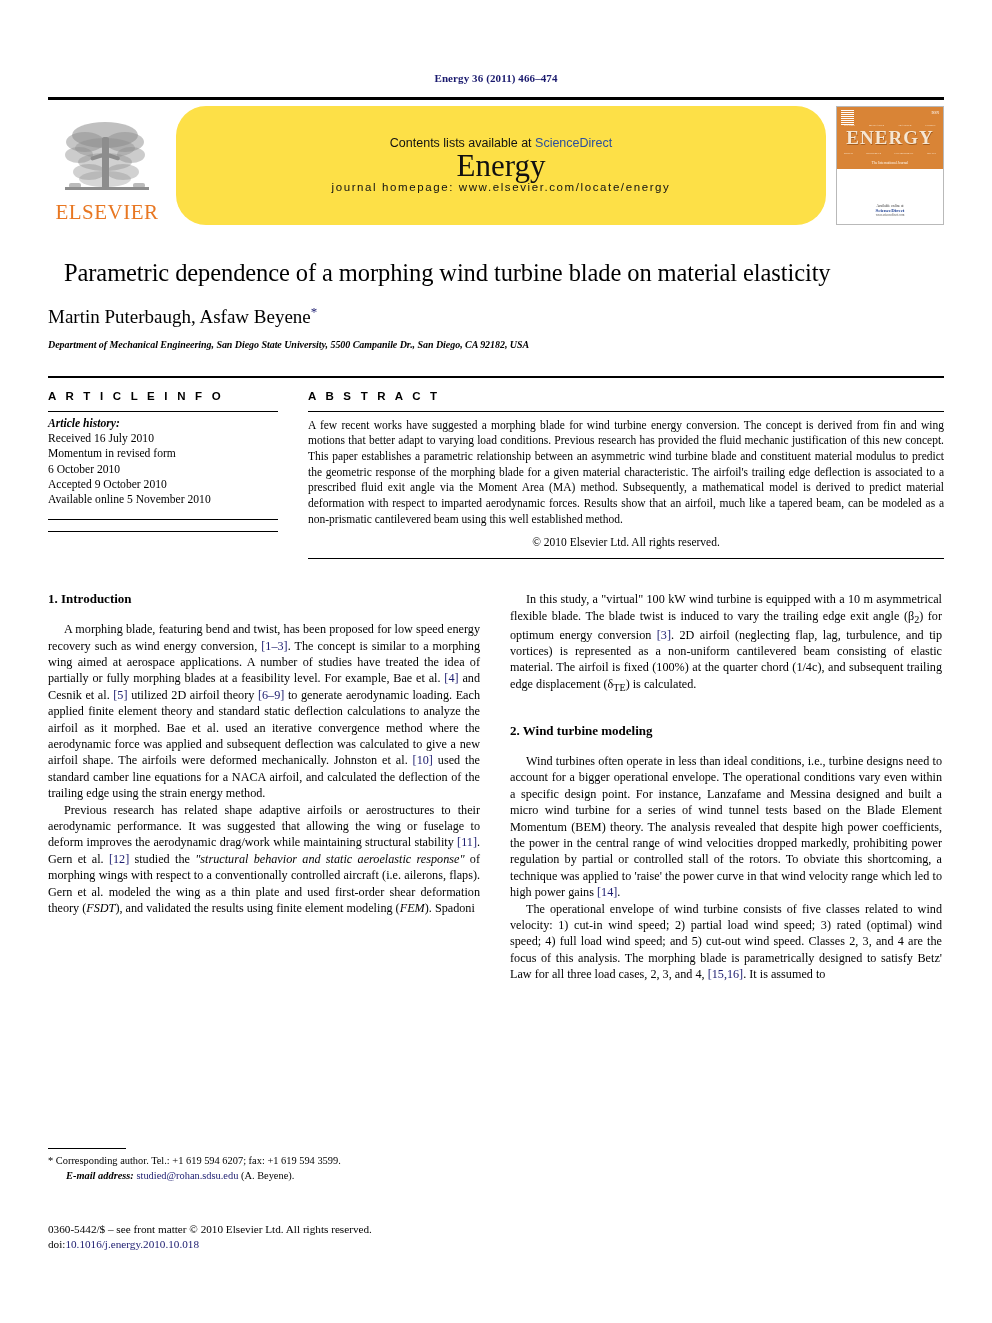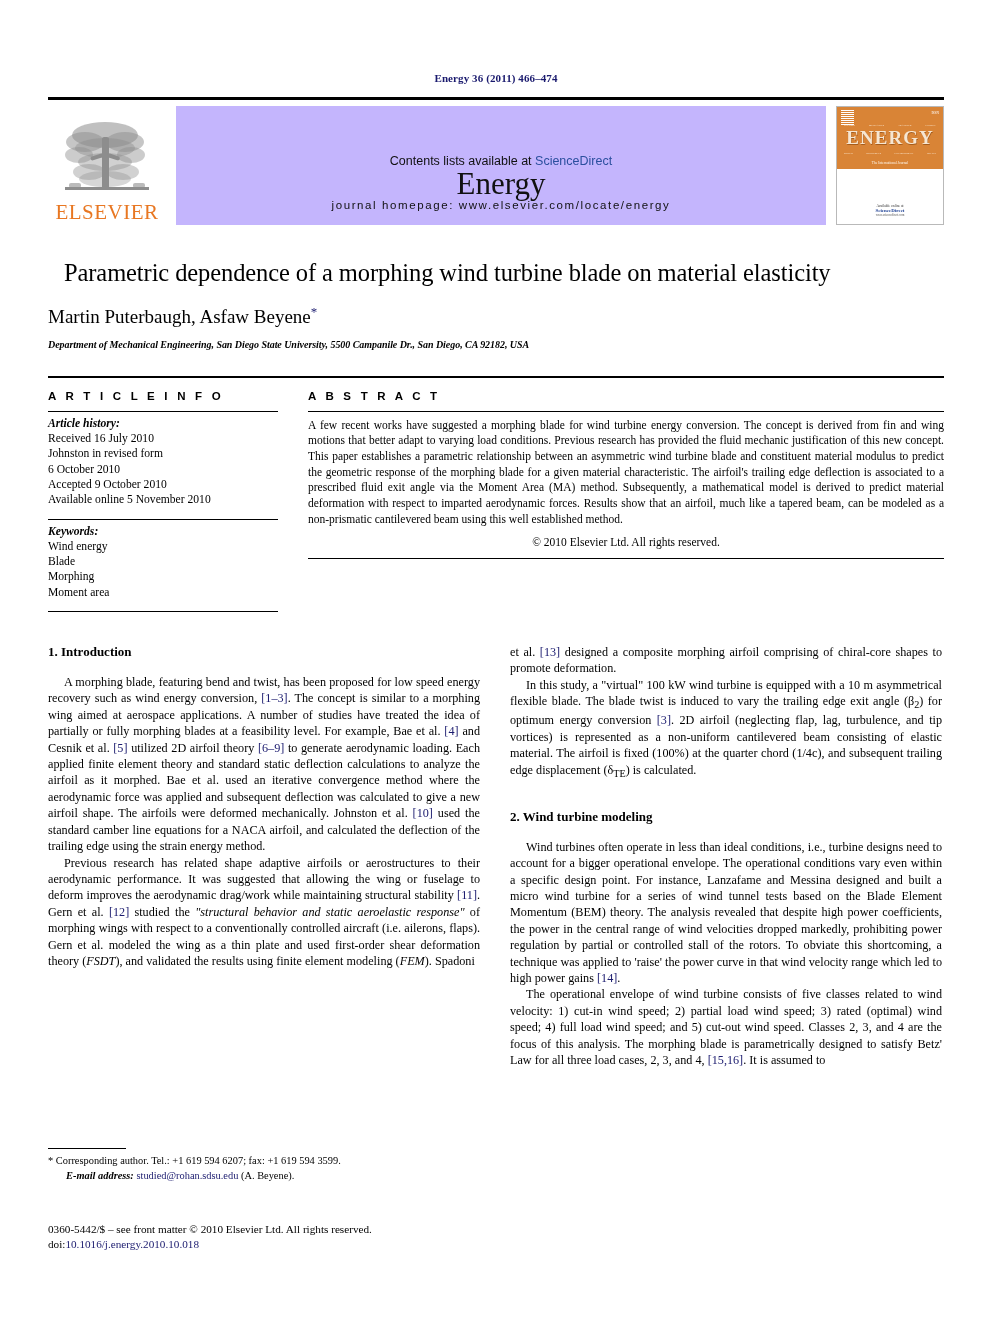--- a/index.html
+++ b/index.html
@@ -48,27 +48,28 @@
   .elsevier-word {
     font-family: "Liberation Serif", serif;
     color: #E87722;
     font-size: 21px;
     letter-spacing: .5px;
     line-height: 1;
     margin-top: 1px;
   }
   .banner-center {
     flex: 1 1 auto;
-    background: #c4b5fd;
+    background: #fde047;
     margin: 0 10px;
     display: flex;
     flex-direction: column;
-    justify-content: flex-end;
+    justify-content: center;
     align-items: center;
     padding: 12px 0 14px 0;
+    border-radius: 30px;
   }
   .contents-line {
     font-family: "Liberation Sans", sans-serif;
     font-size: 12.5px;
     color: #111;
   }
   .contents-line .sd-link { color: #2b4f9e; }
   .journal-name {
     font-family: "Liberation Serif", serif;
     font-size: 31px;
@@ -292,34 +293,27 @@
   </div>
 
   <div class="info-abstract">
 
     <div class="col-info">
       <div class="sec-label">A R T I C L E   I N F O</div>
       <div class="rule"></div>
       <div class="info-body">
         <div class="ital">Article history:</div>
         <div>Received 16 July 2010</div>
-        <div>Johnston in revised form</div>
+        <div>Momentum in revised form</div>
         <div>6 October 2010</div>
         <div>Accepted 9 October 2010</div>
         <div>Available online 5 November 2010</div>
       </div>
       <div class="info-gap"></div>
       <div class="rule"></div>
-      <div class="info-body kw-block">
-        <div class="ital">Keywords:</div>
-        <div>Wind energy</div>
-        <div>Blade</div>
-        <div>Morphing</div>
-        <div>Moment area</div>
-      </div>
       <div class="info-gap"></div>
       <div class="rule"></div>
     </div>
 
     <div class="col-abs">
       <div class="sec-label">A B S T R A C T</div>
       <div class="rule"></div>
       <div class="abs-body">A few recent works have suggested a morphing blade for wind turbine energy conversion. The concept is derived from fin and wing motions that better adapt to varying load conditions. Previous research has provided the fluid mechanic justification of this new concept. This paper establishes a parametric relationship between an asymmetric wind turbine blade and constituent material modulus to predict the geometric response of the morphing blade for a given material characteristic. The airfoil's trailing edge deflection is associated to a prescribed fluid exit angle via the Moment Area (MA) method. Subsequently, a mathematical model is derived to predict material deformation with respect to imparted aerodynamic forces. Results show that an airfoil, much like a tapered beam, can be modeled as a non-prismatic cantilevered beam using this well established method.</div>
       <div class="abs-copy">© 2010 Elsevier Ltd. All rights reserved.</div>
       <div class="rule" style="margin-top:10px"></div>
@@ -330,21 +324,20 @@
 
     <div class="bcol">
       <h2 class="sec-head">1. Introduction</h2>
 
       <p class="para"><span>A morphing blade, featuring bend and twist, has been proposed for low speed energy recovery such as wind energy conversion, </span><span class="cite">[1–3]</span><span>. The concept is similar to a morphing wing aimed at aerospace applications. A number of studies have treated the idea of partially or fully morphing blades at a feasibility level. For example, Bae et al. </span><span class="cite">[4]</span><span> and Cesnik et al. </span><span class="cite">[5]</span><span> utilized 2D airfoil theory </span><span class="cite">[6–9]</span><span> to generate aerodynamic loading. Each applied finite element theory and standard static deflection calculations to analyze the airfoil as it morphed. Bae et al. used an iterative convergence method where the aerodynamic force was applied and subsequent deflection was calculated to give a new airfoil shape. The airfoils were deformed mechanically. Johnston et al. </span><span class="cite">[10]</span><span> used the standard camber line equations for a NACA airfoil, and calculated the deflection of the trailing edge using the strain energy method.</span></p>
 
       <p class="para"><span>Previous research has related shape adaptive airfoils or aerostructures to their aerodynamic performance. It was suggested that allowing the wing or fuselage to deform improves the aerodynamic drag/work while maintaining structural stability </span><span class="cite">[11]</span><span>. Gern et al. </span><span class="cite">[12]</span><span> studied the </span><span class="ital">"structural behavior and static aeroelastic response"</span><span> of morphing wings with respect to a conventionally controlled aircraft (i.e. ailerons, flaps). Gern et al. modeled the wing as a thin plate and used first-order shear deformation theory (</span><span class="ital">FSDT</span><span>), and validated the results using finite element modeling (</span><span class="ital">FEM</span><span>). Spadoni</span></p>
     </div>
 
     <div class="bcol">
-      <p class="para" style="text-indent:0"><span>et al. </span><span class="cite">[13]</span><span> designed a composite morphing airfoil comprising of chiral-core shapes to promote deformation.</span></p>
 
       <p class="para"><span>In this study, a "virtual" 100 kW wind turbine is equipped with a 10 m asymmetrical flexible blade. The blade twist is induced to vary the trailing edge exit angle (β</span><sub>2</sub><span>) for optimum energy conversion </span><span class="cite">[3]</span><span>. 2D airfoil (neglecting flap, lag, turbulence, and tip vortices) is represented as a non-uniform cantilevered beam consisting of elastic material. The airfoil is fixed (100%) at the quarter chord (1/4c), and subsequent trailing edge displacement (δ</span><sub>TE</sub><span>) is calculated.</span></p>
 
       <h2 class="sec-head spaced">2. Wind turbine modeling</h2>
 
       <p class="para"><span>Wind turbines often operate in less than ideal conditions, i.e., turbine designs need to account for a bigger operational envelope. The operational conditions vary even within a specific design point. For instance, Lanzafame and Messina designed and built a micro wind turbine for a series of wind tunnel tests based on the Blade Element Momentum (BEM) theory. The analysis revealed that despite high power coefficients, the power in the central range of wind velocities dropped markedly, prohibiting power regulation by partial or controlled stall of the rotors. To obviate this shortcoming, a technique was applied to 'raise' the power curve in that wind velocity range which led to high power gains </span><span class="cite">[14]</span><span>.</span></p>
 
       <p class="para"><span>The operational envelope of wind turbine consists of five classes related to wind velocity: 1) cut-in wind speed; 2) partial load wind speed; 3) rated (optimal) wind speed; 4) full load wind speed; and 5) cut-out wind speed. Classes 2, 3, and 4 are the focus of this analysis. The morphing blade is parametrically designed to satisfy Betz' Law for all three load cases, 2, 3, and 4, </span><span class="cite">[15,16]</span><span>. It is assumed to</span></p>
     </div>
   </div>

